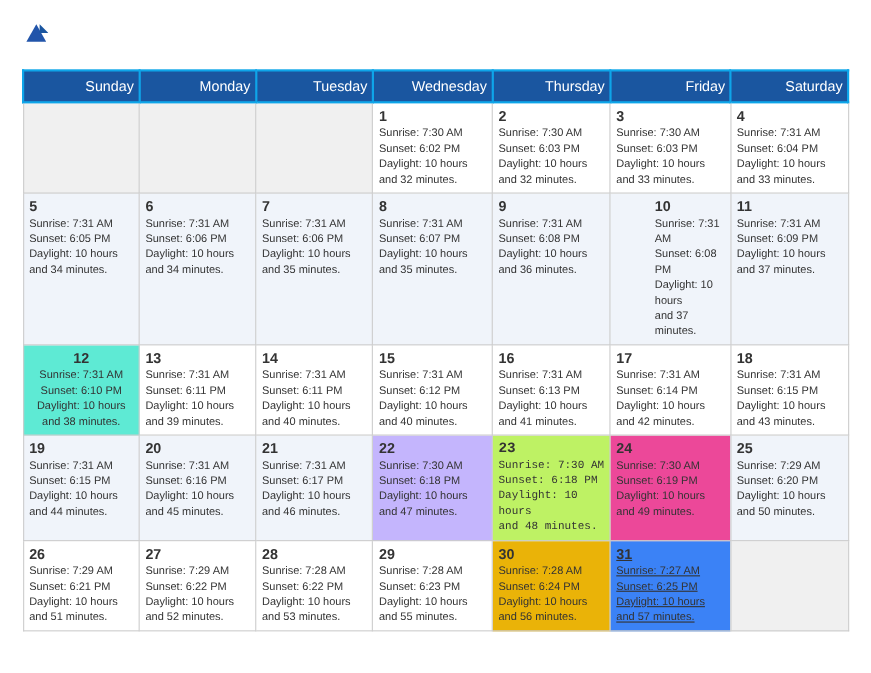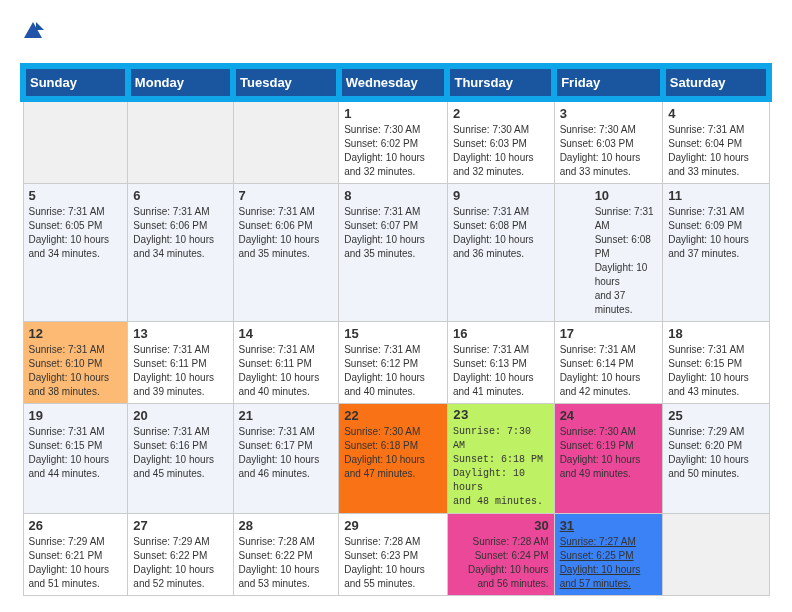--- a/index.html
+++ b/index.html
@@ -53,24 +53,24 @@
     }
     .calendar {
       width: 100%;
       border-collapse: collapse;
       border: 1px solid #ccc;
     }
     .calendar th {
       background-color: #1a56a0;
       color: #fff;
       font-size: 13px;
-      font-weight: bold;
+      font-weight: normal;
       padding: 6px 4px;
-      text-align: left;
-      border: 6px solid #0ea5e9;
+      text-align: right;
+      border: 2px solid #0ea5e9;
     }
     .calendar td {
       vertical-align: top;
       width: 113px;
       min-height: 80px;
       padding: 4px 5px;
       border: 1px solid #ccc;
       font-size: 10.5px;
       color: #333;
       background: #fff;
@@ -207,21 +207,21 @@
           </td>
           <td style="background: rgb(240, 244, 250);">
             <span class="day-num">11</span>
             <div class="day-info" style="white-space: pre-line;">Sunrise: 7:31 AM
 Sunset: 6:09 PM
 Daylight: 10 hours
 and 37 minutes.</div>
           </td>
         </tr>
         <tr>
-          <td style="background: #fdba74;">
+          <td style="background: #5eead4; text-align: center;">
             <span class="day-num">12</span>
             <div class="day-info" style="white-space: pre-line;">Sunrise: 7:31 AM
 Sunset: 6:10 PM
 Daylight: 10 hours
 and 38 minutes.</div>
           </td>
           <td style="background: rgb(255, 255, 255);">
             <span class="day-num">13</span>
             <div class="day-info" style="white-space: pre-line;">Sunrise: 7:31 AM
 Sunset: 6:11 PM
@@ -279,21 +279,21 @@
 Daylight: 10 hours
 and 45 minutes.</div>
           </td>
           <td style="background: rgb(240, 244, 250);">
             <span class="day-num">21</span>
             <div class="day-info" style="white-space: pre-line;">Sunrise: 7:31 AM
 Sunset: 6:17 PM
 Daylight: 10 hours
 and 46 minutes.</div>
           </td>
-          <td style="background: #f97316;">
+          <td style="background: #c4b5fd;">
             <span class="day-num">22</span>
             <div class="day-info" style="white-space: pre-line;">Sunrise: 7:30 AM
 Sunset: 6:18 PM
 Daylight: 10 hours
 and 47 minutes.</div>
           </td>
           <td style="background: #bef264; font-family: Liberation Mono, monospace;">
             <span class="day-num">23</span>
             <div class="day-info" style="white-space: pre-line;">Sunrise: 7:30 AM
 Sunset: 6:18 PM
@@ -337,21 +337,21 @@
 Daylight: 10 hours
 and 53 minutes.</div>
           </td>
           <td style="background: rgb(255, 255, 255);">
             <span class="day-num">29</span>
             <div class="day-info" style="white-space: pre-line;">Sunrise: 7:28 AM
 Sunset: 6:23 PM
 Daylight: 10 hours
 and 55 minutes.</div>
           </td>
-          <td style="background: #ec4899; text-align: right;">
+          <td style="background: #eab308;">
             <span class="day-num">30</span>
             <div class="day-info" style="white-space: pre-line;">Sunrise: 7:28 AM
 Sunset: 6:24 PM
 Daylight: 10 hours
 and 56 minutes.</div>
           </td>
           <td style="background: #3b82f6; text-decoration: underline;">
             <span class="day-num">31</span>
             <div class="day-info" style="white-space: pre-line;">Sunrise: 7:27 AM
 Sunset: 6:25 PM

